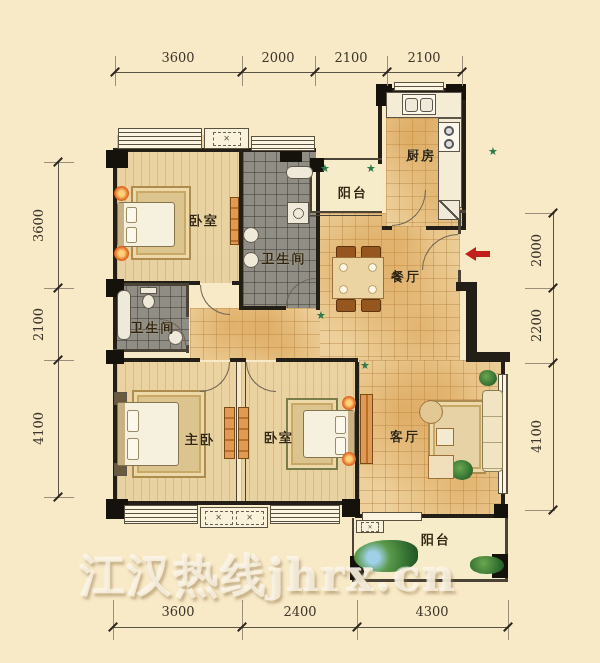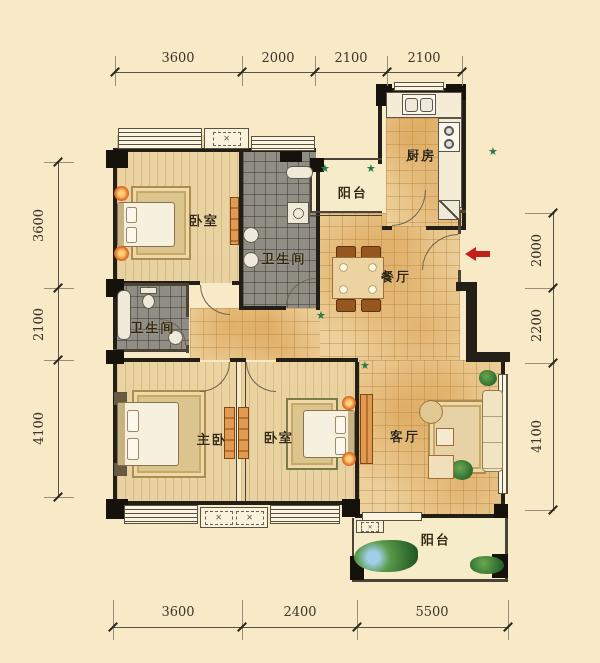--- a/index.html
+++ b/index.html
@@ -224,23 +224,23 @@
   <div class="arc" style="left:160px;top:319px;width:26px;height:26px;border-top-width:1px;border-right-width:1px;border-top-right-radius:100% 100%"></div>
   <div class="arc" style="left:392px;top:190px;width:34px;height:36px;border-right-width:1px;border-bottom-width:1px;border-bottom-right-radius:100% 100%"></div>
   <div class="arc" style="left:200px;top:362px;width:30px;height:30px;border-right-width:1px;border-bottom-width:1px;border-bottom-right-radius:100% 100%"></div>
   <div class="arc" style="left:246px;top:362px;width:30px;height:30px;border-left-width:1px;border-bottom-width:1px;border-bottom-left-radius:100% 100%"></div>
   <div class="arc" style="left:422px;top:234px;width:36px;height:36px;border-left-width:1px;border-top-width:1px;border-top-left-radius:100% 100%"></div>
 
   <div class="room-label" style="left:204px;top:221px">卧室</div>
   <div class="room-label" style="left:284px;top:259px">卫生间</div>
   <div class="room-label" style="left:353px;top:193px">阳台</div>
   <div class="room-label" style="left:421px;top:156px">厨房</div>
-  <div class="room-label" style="left:396px;top:277px">餐厅</div>
+  <div class="room-label" style="left:406px;top:277px">餐厅</div>
   <div class="room-label" style="left:153px;top:328px">卫生间</div>
-  <div class="room-label" style="left:212px;top:440px">主卧</div>
+  <div class="room-label" style="left:200px;top:440px">主卧</div>
   <div class="room-label" style="left:279px;top:438px">卧室</div>
   <div class="room-label" style="left:405px;top:437px">客厅</div>
   <div class="room-label" style="left:436px;top:540px">阳台</div>
 
   <div class="star" style="left:320px;top:163px">★</div>
   <div class="star" style="left:366px;top:163px">★</div>
   <div class="star" style="left:316px;top:310px">★</div>
   <div class="star" style="left:360px;top:360px">★</div>
   <div class="star" style="left:488px;top:146px">★</div>
 
@@ -294,16 +294,17 @@
   <div class="ext" style="left:242px;top:600px;width:1px;height:40px"></div>
   <div class="ext" style="left:357px;top:600px;width:1px;height:40px"></div>
   <div class="ext" style="left:508px;top:600px;width:1px;height:40px"></div>
   <div class="dline" style="left:113px;top:627px;width:395px;height:1px"></div>
   <div class="tick" style="left:107px;top:626px"></div>
   <div class="tick" style="left:236px;top:626px"></div>
   <div class="tick" style="left:351px;top:626px"></div>
   <div class="tick" style="left:502px;top:626px"></div>
   <div class="dim" style="left:155px;top:604px">3600</div>
   <div class="dim" style="left:277px;top:604px">2400</div>
-  <div class="dim" style="left:409px;top:604px">5500</div>
-
+  <div class="dim" style="left:409px;top:604px">4300</div>
+
+  <div class="wm">江汉热线jhrx.cn</div>
 
 </div>
 
 </body></html>

